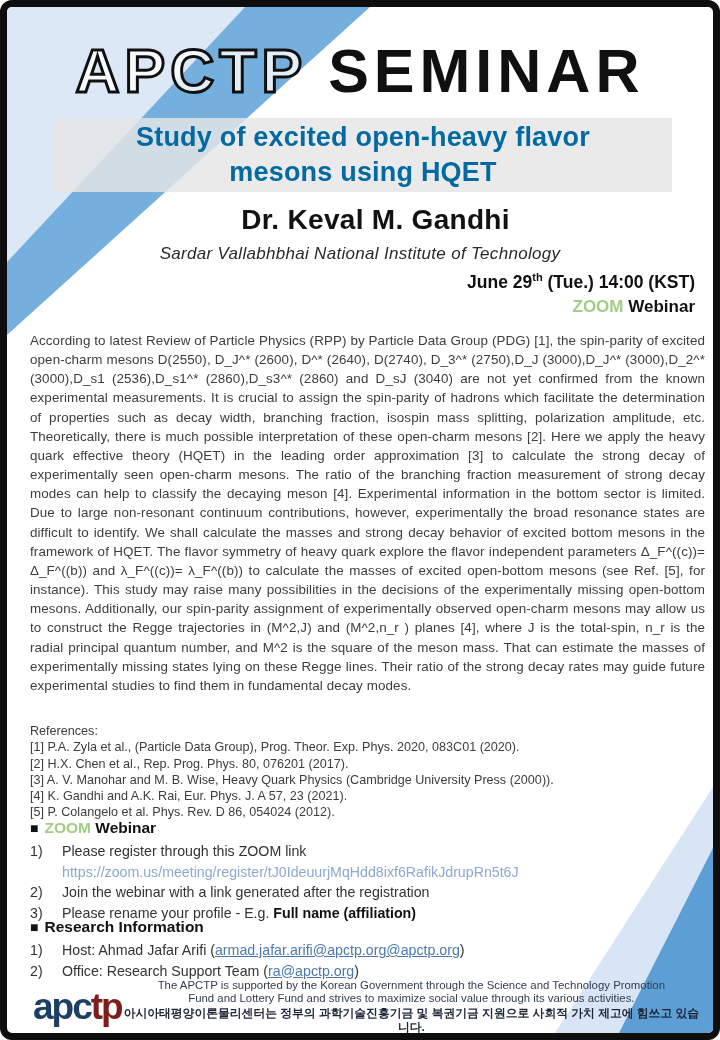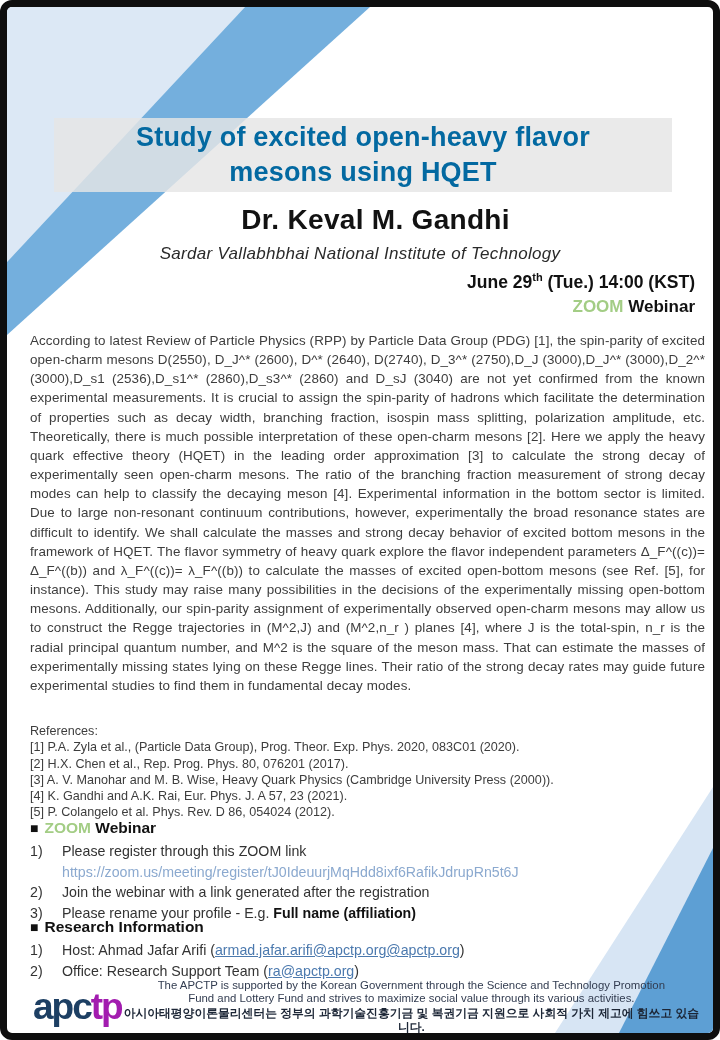--- a/index.html
+++ b/index.html
@@ -71,39 +71,43 @@
   a.url{color:#8ba9cf;text-decoration:none;}
   a.email{color:#4b79ae;}
   .bold{font-weight:700;color:#111;}
 
   .footer{
     position:absolute;left:0;right:0;bottom:0;height:50px;z-index:2;
     display:flex;align-items:center;padding:0 12px 3px 26px;box-sizing:border-box;
   }
   .logo{font-size:37px;font-weight:800;letter-spacing:-2px;line-height:1;white-space:nowrap;}
   .logo .ld{color:#1d3f63;}
-  .logo .lb{color:#a21caf;}
+  .logo .lb{color:#7f1d1d;}
   .footer-text{flex:1;text-align:center;color:#323c50;font-size:11.4px;line-height:13.6px;}
   .footer-text .kr{font-weight:700;color:#1c2636;font-size:11.8px;margin-top:1px;}
 </style>
 </head>
 <body>
 
 <div class="poster">
 
   <div class="decor pale-top"></div>
   <div class="decor stripe-top"></div>
   <div class="decor pale-bottom"></div>
   <div class="decor stripe-bottom"></div>
 
   <div class="title-band">
     <div>Study of excited open-heavy flavor</div>
     <div>mesons using HQET</div>
   </div>
 
+  <div class="brand">
+    <span class="outline">APCTP</span>
+    <span class="solid">SEMINAR</span>
+  </div>
 
   <div class="content">
 
     <div class="speaker">Dr. Keval M. Gandhi</div>
     <div class="affiliation">Sardar Vallabhbhai National Institute of Technology</div>
 
     <div class="datetime"><span>June 29</span><sup>th</sup><span> (Tue.) 14:00 (KST)</span></div>
 
     <div class="platform"><span class="green">ZOOM</span><span> Webinar</span></div>
 

